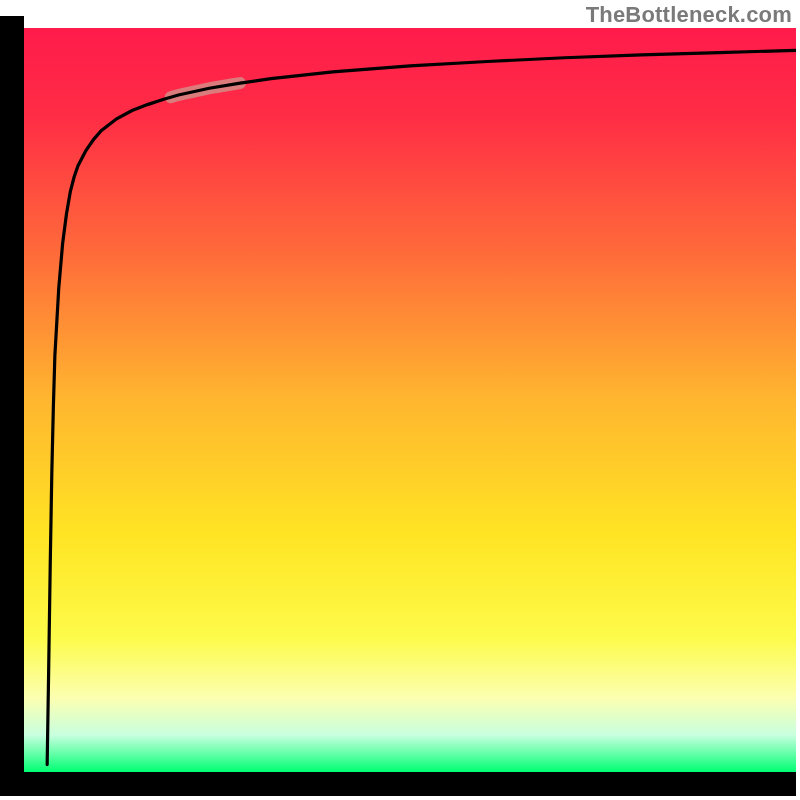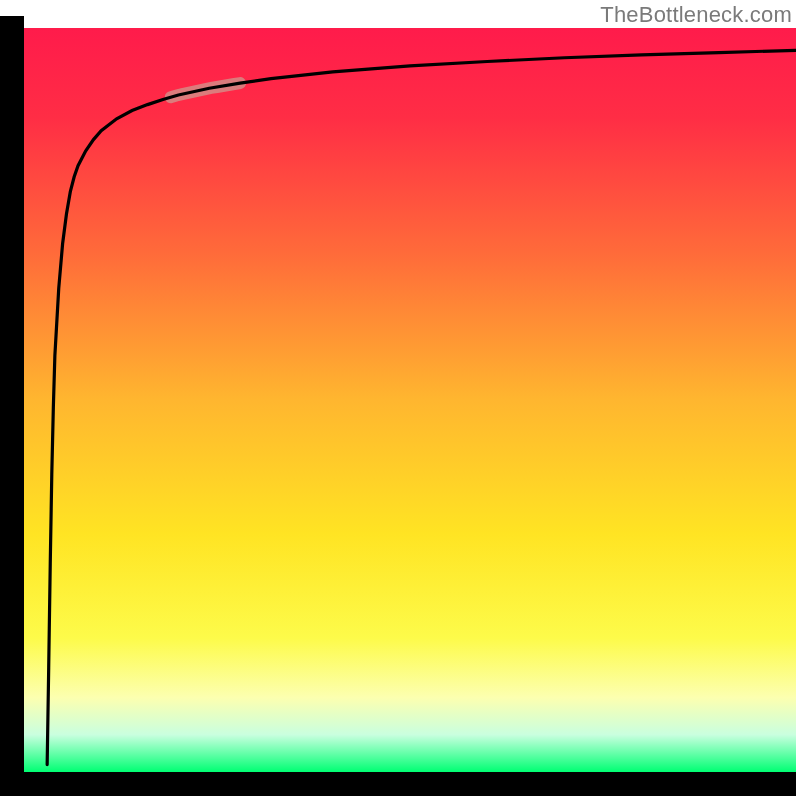--- a/index.html
+++ b/index.html
@@ -15,21 +15,21 @@
     position: relative;
     width: 800px;
     height: 800px;
   }
   .attribution {
     position: absolute;
     top: 2px;
     right: 8px;
     font-size: 22px;
     color: #7a7a7a;
-    font-weight: 400;
+    font-weight: 700;
     letter-spacing: 0.2px;
   }
   svg.chart {
     position: absolute;
     top: 0;
     left: 0;
   }
 </style>
 </head>
 <body>

